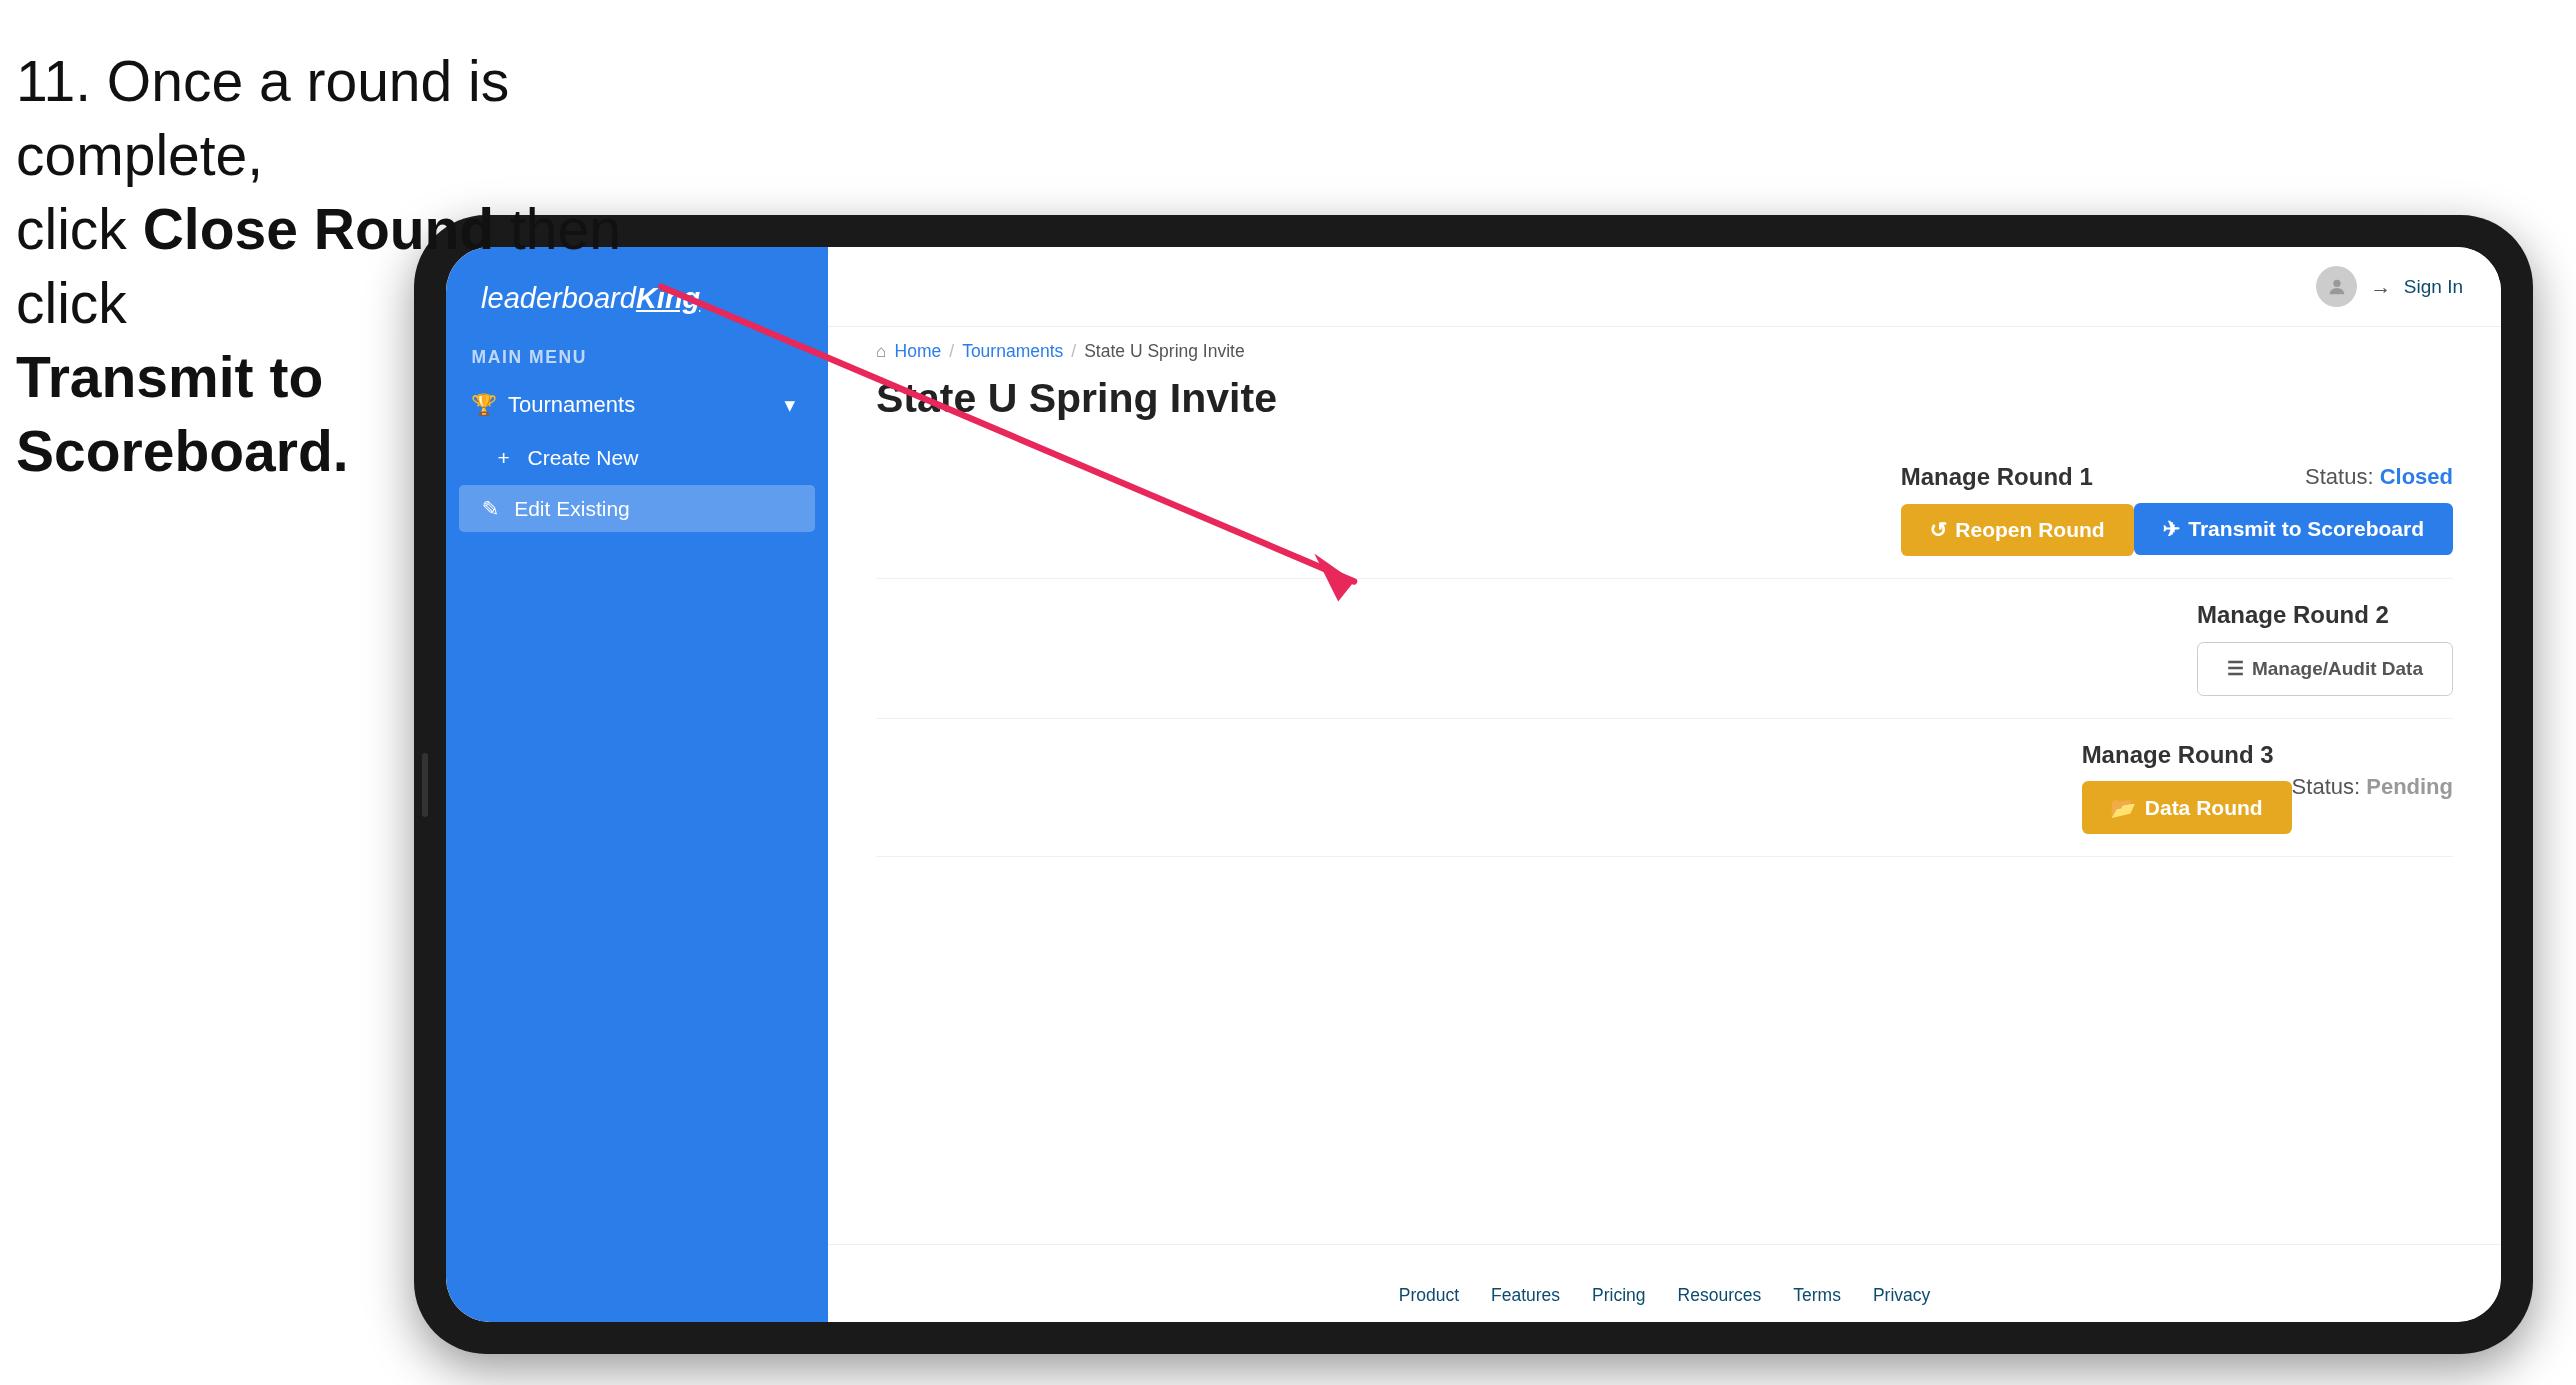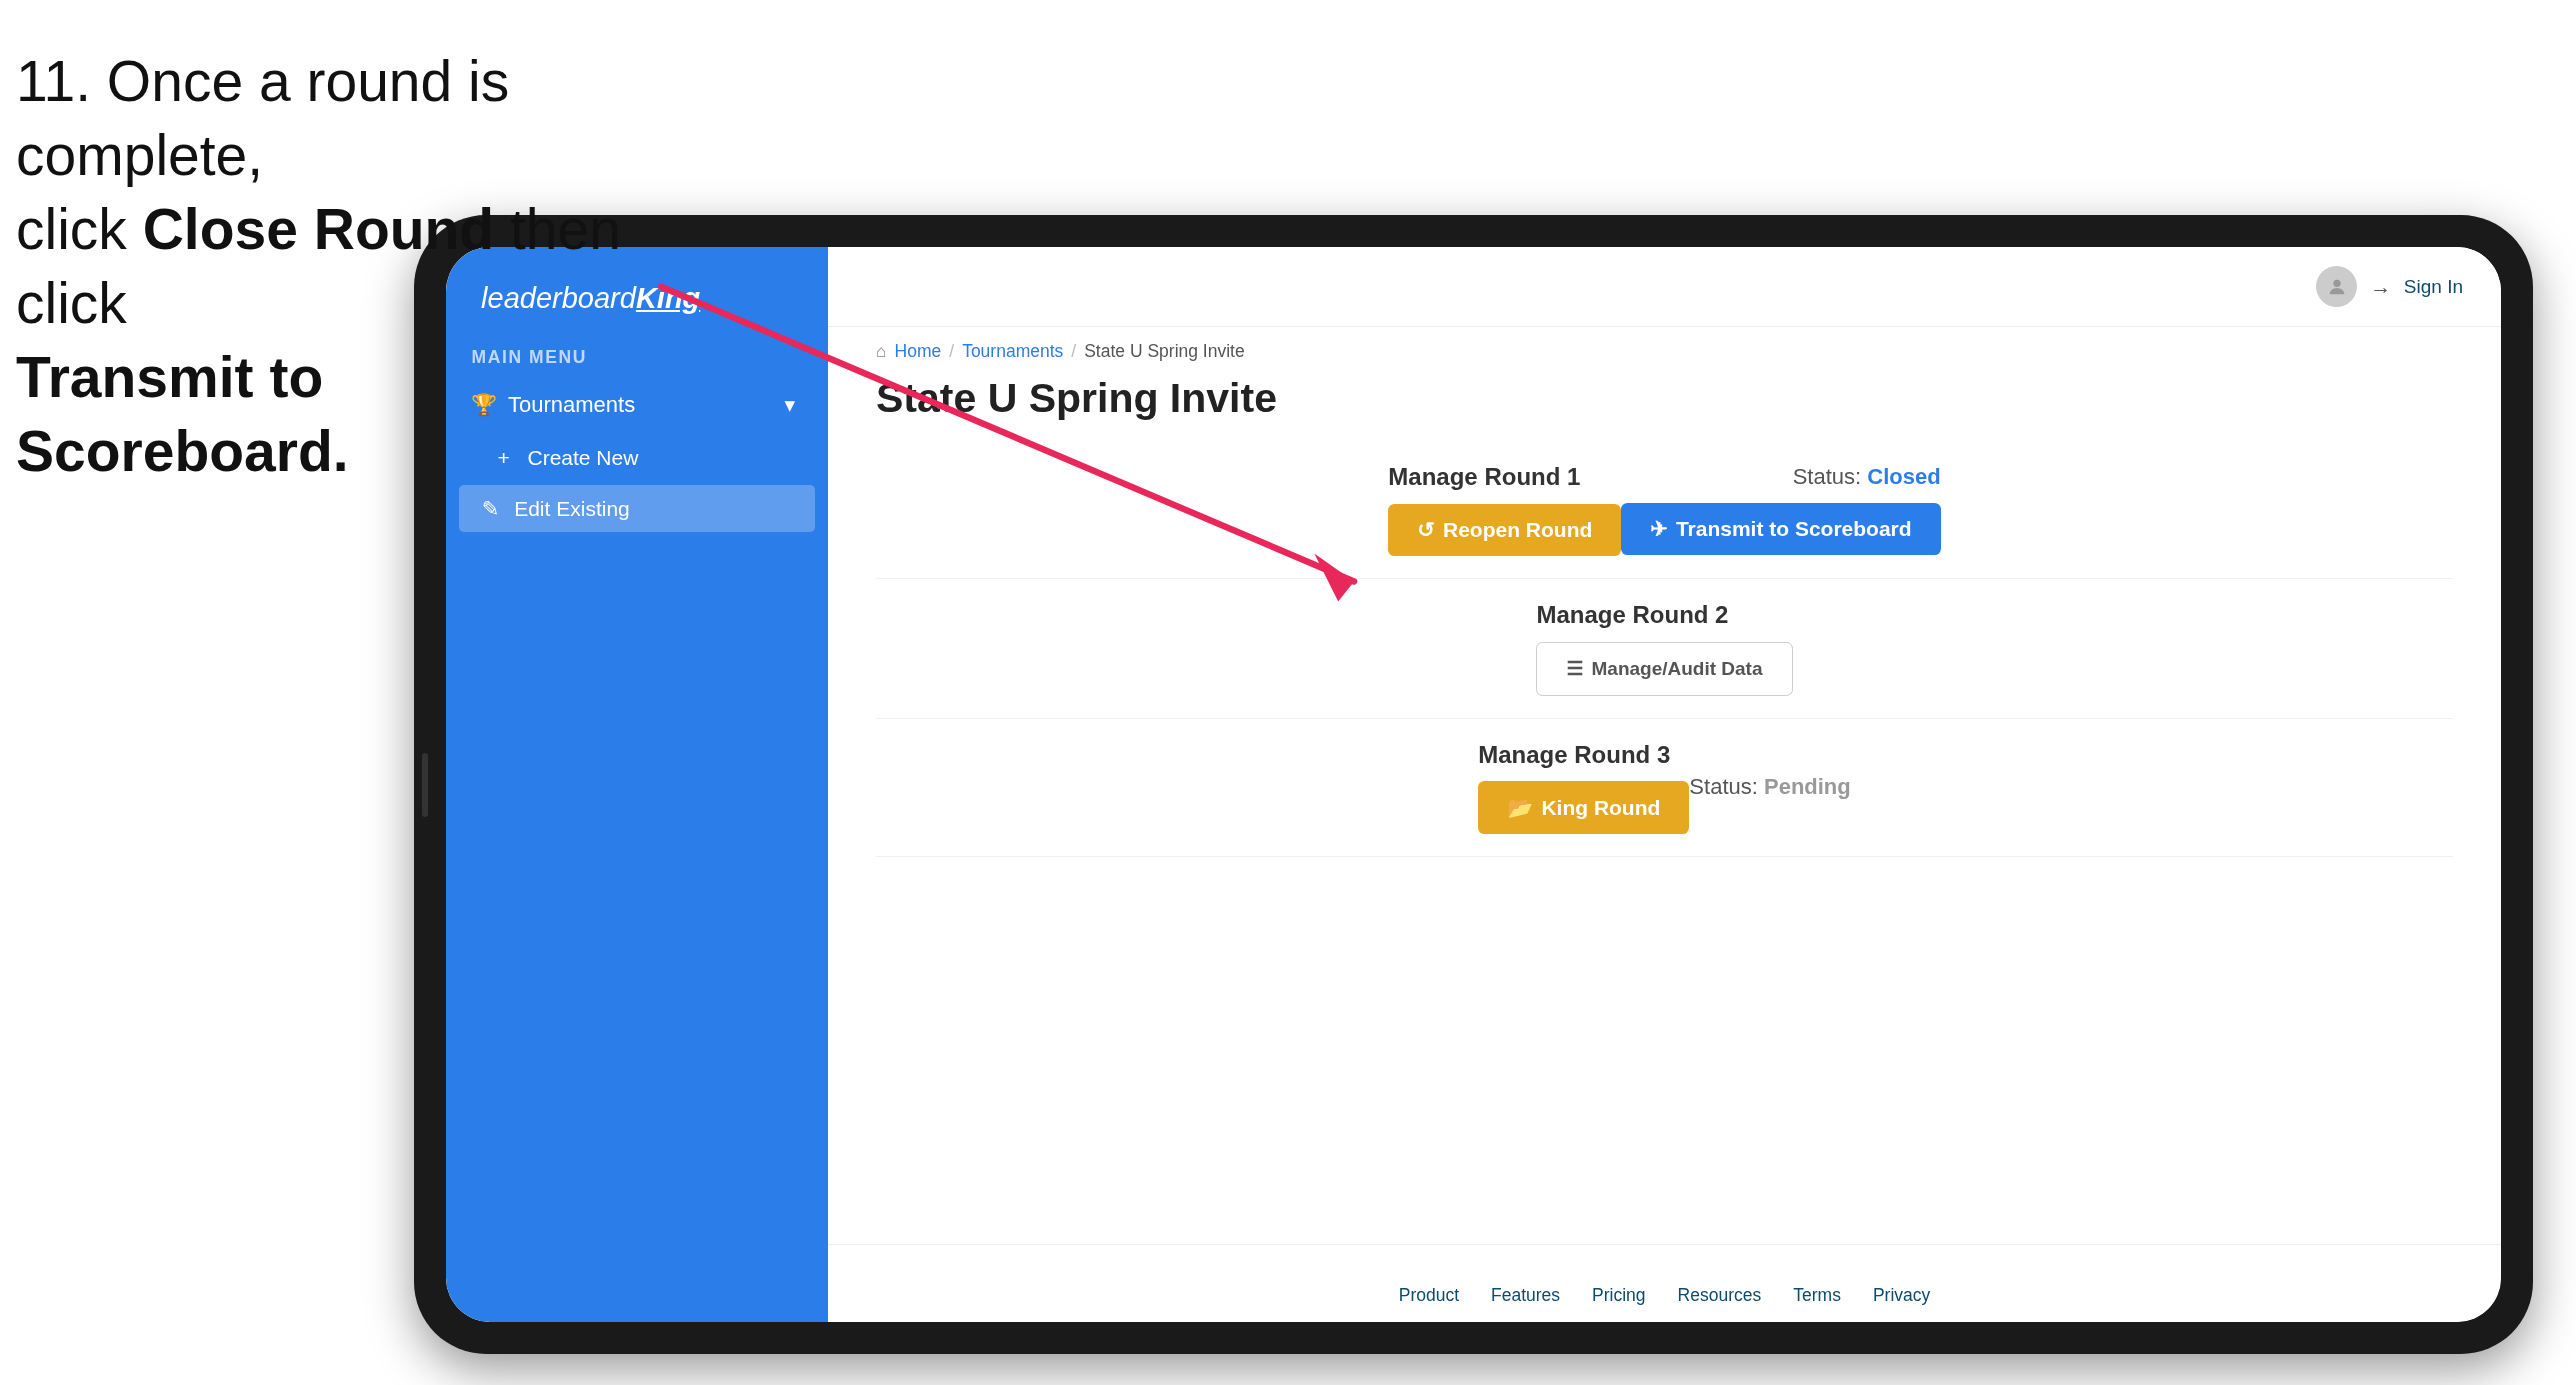--- a/index.html
+++ b/index.html
@@ -235,21 +235,21 @@
     .content-area {
       flex: 1;
       padding: 0 48px 32px;
       overflow-y: auto;
     }
 
     
     .round-row {
       display: flex;
       align-items: center;
-      justify-content: center;
+      justify-content: flex-end;
       padding: 22px 0;
       border-bottom: 0.8px solid #f0f0f0;
     }
 
     .round-left {
       display: flex;
       flex-direction: column;
       gap: 12.7px;
     }
 
@@ -429,21 +429,21 @@
                 <span>Manage/Audit Data</span>
               </button>
             </div>
           </div>
 
           <div class="round-row">
             <div class="round-left">
               <div class="round-title">Manage Round 3</div>
               <button class="btn btn-gold">
                 <span>📂</span>
-                <span>King Round</span>
+                <span>Data Round</span>
               </button>
             </div>
             <div class="round-right">
               <div class="status-text">
                 <span>Status:</span>
                 <span style="color:#999; font-weight:600;">Pending</span>
               </div>
             </div>
           </div>
 

